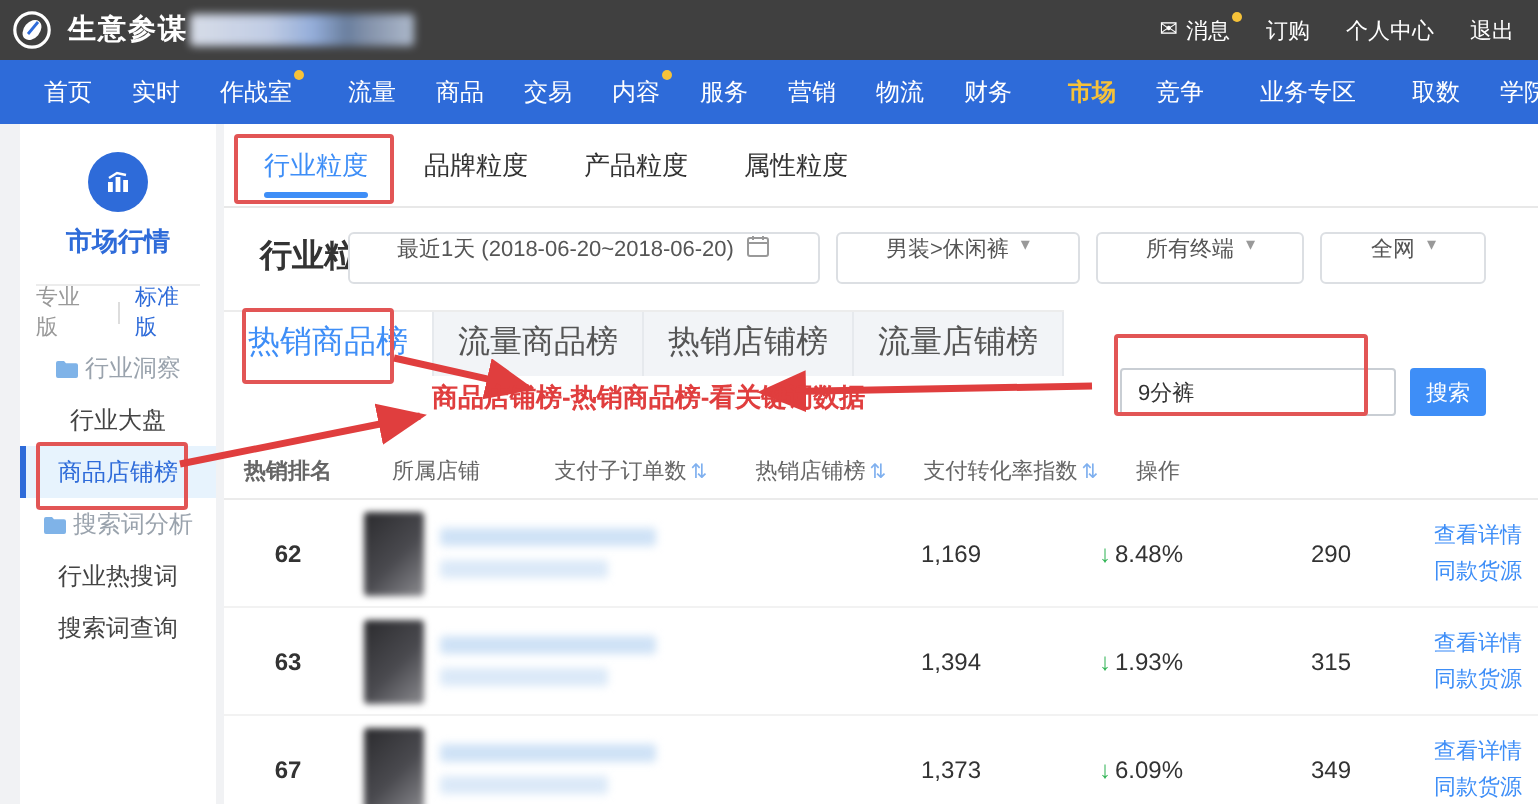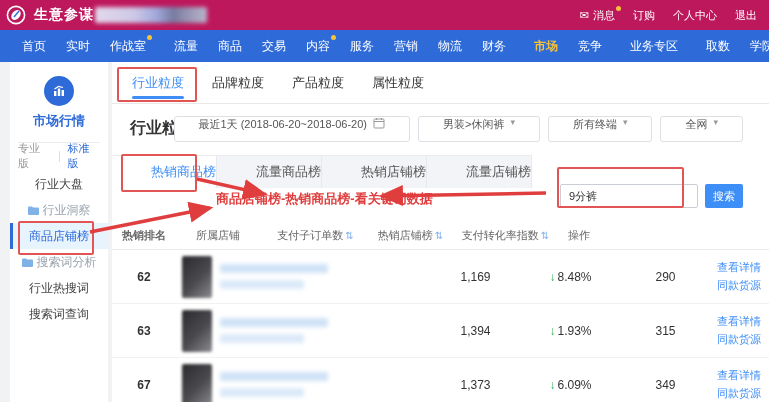--- a/index.html
+++ b/index.html
@@ -1,20 +1,20 @@
 <!DOCTYPE html>
 <html><head>
 <meta charset="utf-8">
 <style>
   * { margin:0; padding:0; box-sizing:border-box; }
   body { font-family:"Liberation Sans","DejaVu Sans",sans-serif; background:#e9ebee; }
   .screen { position:relative; width:769px; height:402px; background:#fff; overflow:hidden; margin:0 auto; }
 
   
-  .topbar { position:absolute; left:0; top:0; width:769px; height:30px; background:#be185d; display:flex; align-items:center; padding:0 6px; z-index:2;}
+  .topbar { position:absolute; left:0; top:0; width:769px; height:30px; background:#404040; display:flex; align-items:center; padding:0 6px; z-index:2;}
   .logo { width:20px; height:20px; margin-right:8px; flex:0 0 auto; }
   .brand { color:#fff; font-size:14px; font-weight:bold; letter-spacing:1px; }
   .header-blur { position:absolute; left:95px; top:7px; width:112px; height:16px; border-radius:2px;
     background:linear-gradient(90deg,#e8eefb 0%,#cfdcf6 35%,#9db9ea 55%,#6f86a8 70%,#8d9db8 80%,#b9c6da 100%);
     filter:blur(2px); opacity:.9; }
   .top-right { position:absolute; right:12px; top:0; height:30px; display:flex; align-items:center; gap:18px; color:#fff; font-size:11px; }
   .top-link { position:relative; cursor:pointer; display:flex; align-items:center; gap:4px; }
   .envelope { font-size:11px; line-height:1; }
   .ydot { position:absolute; width:5px; height:5px; background:#f6c239; border-radius:50%; top:-2px; right:-6px; }
 
@@ -55,21 +55,21 @@
   .heading-row { position:relative; height:50px; }
   .sec-title { position:absolute; left:18px; top:14px; font-size:16px; font-weight:bold; color:#333; }
   .badge { position:absolute; left:92px; top:16px; background:#a21caf; color:#fff; font-size:12px; padding:2px 7px; border-radius:3px; }
   .badge::before { content:""; position:absolute; left:-5px; top:5px; border:4px solid transparent; border-right-color:#9ed2f2; border-left:0; }
   .filters { position:absolute; right:26px; top:12px; display:flex; gap:8px; }
   .f-box { height:26px; border:1px solid #dcdfe3; border-radius:3px; background:#fff; display:flex; align-items:flex-start; gap:6px; padding:0 24px; font-size:11px; color:#555; cursor:pointer; white-space:nowrap; }
   .caret { font-size:9px; color:#999; }
   .cal { flex:0 0 auto; }
 
   .subtabs { position:absolute; left:0; top:93px; display:flex; height:32px; border-top:1px solid #ececec; }
-  .subtab { width:105px; height:32px; line-height:32px; text-align:right; font-size:13px; color:#555; background:#f2f4f7; border-right:1px solid #e6e9ed; cursor:pointer; }
+  .subtab { width:105px; height:32px; line-height:32px; text-align:center; font-size:16px; color:#555; background:#f2f4f7; border-right:1px solid #e6e9ed; cursor:pointer; }
   .subtab.active { background:#fff; color:#3e8ef7; }
 
   .searchbar { position:absolute; right:26px; top:122px; display:flex; align-items:center; gap:7px; }
   .search-input { width:138px; height:24px; border:1px solid #c9ced4; border-radius:2px; font-size:11px; padding:0 8px; color:#333; font-family:"Liberation Sans","DejaVu Sans",sans-serif; }
   .search-btn { width:38px; height:24px; background:#3e8ef7; color:#fff; border:none; border-radius:2px; font-size:11px; cursor:pointer; font-family:"Liberation Sans","DejaVu Sans",sans-serif; }
 
   
   .thead { position:absolute; left:0; top:160px; width:657px; height:28px; display:flex; align-items:center; padding-left:8px; border-bottom:1px solid #ebebeb; font-size:11px; color:#666; }
   .tc { flex:0 0 auto; text-align:center; }
   .c-rank{width:48px;font-weight:bold;} .c-prod{width:160px;text-align:left;padding-left:10px;} .c-shop{width:100px;}
@@ -158,27 +158,27 @@
       </div>
       <div class="side-title">市场行情</div>
     </div>
     <div class="side-div"></div>
     <div class="versions">
       <span class="version">专业版</span>
       <span class="v-sep"></span>
       <span class="version active">标准版</span>
     </div>
     <div class="side-items">
-      <div class="side-item">行业大盘</div>
       <div class="side-item group">
         <svg width="11" height="9" viewBox="0 0 11 9">
             <path d="M0 1.5 Q0 .5 1 .5 L4 .5 L5 1.6 L10 1.6 Q11 1.6 11 2.6 L11 8 Q11 9 10 9 L1 9 Q0 9 0 8 Z" fill="#7fb3e8"></path>
           </svg>
         <span>行业洞察</span>
       </div>
+      <div class="side-item">行业大盘</div>
       <div class="side-item selected">商品店铺榜</div>
       <div class="side-item group">
         <svg width="11" height="9" viewBox="0 0 11 9">
             <path d="M0 1.5 Q0 .5 1 .5 L4 .5 L5 1.6 L10 1.6 Q11 1.6 11 2.6 L11 8 Q11 9 10 9 L1 9 Q0 9 0 8 Z" fill="#7fb3e8"></path>
           </svg>
         <span>搜索词分析</span>
       </div>
       <div class="side-item">行业热搜词</div>
       <div class="side-item">搜索词查询</div>
     </div>

